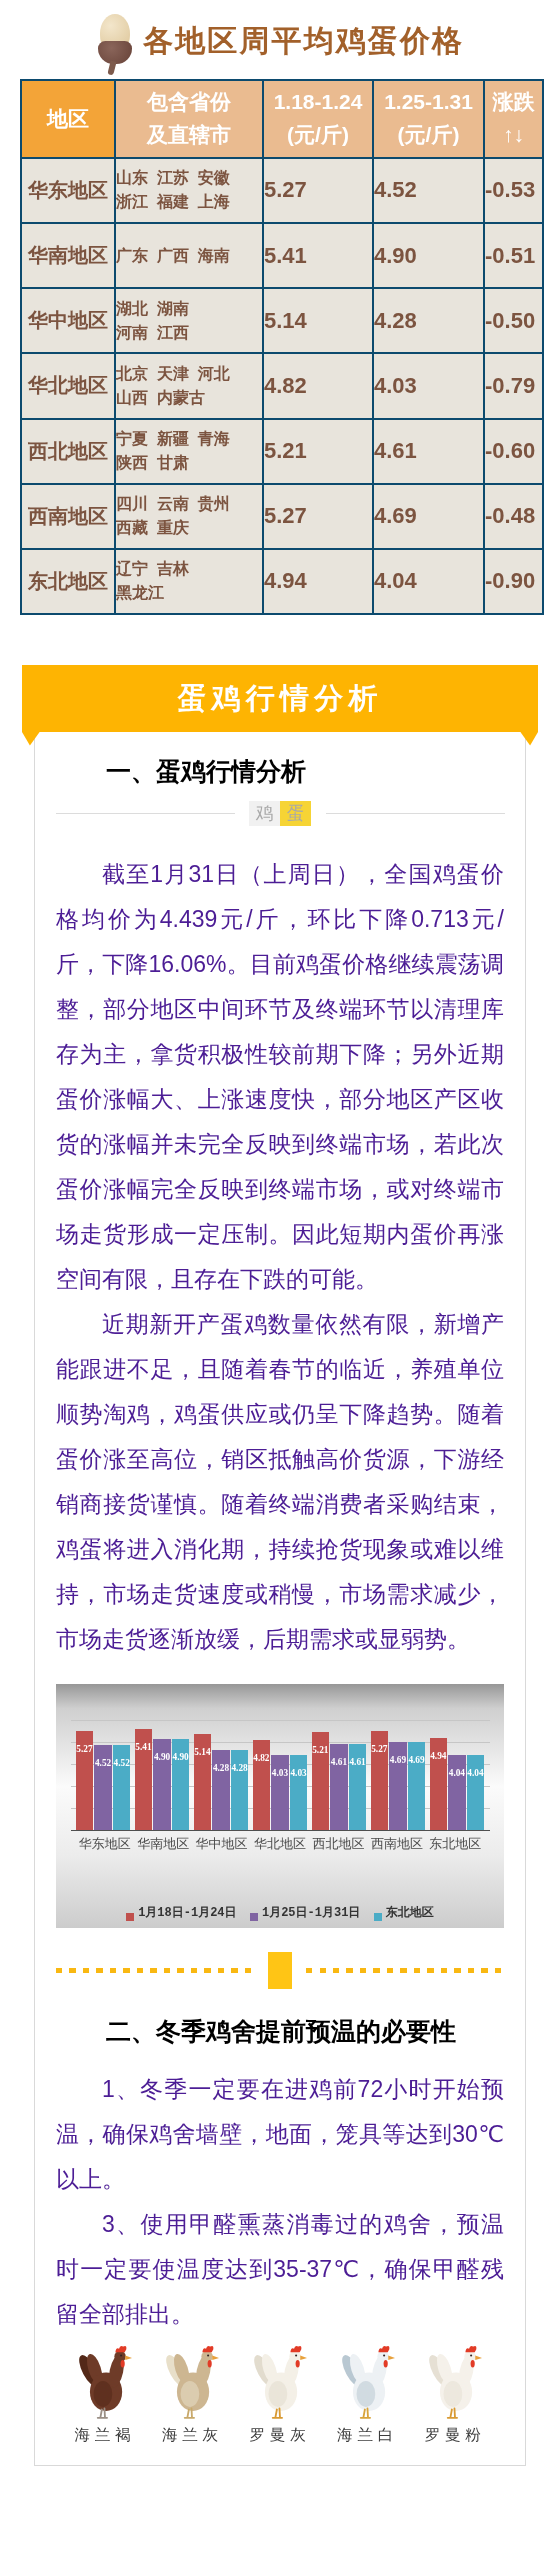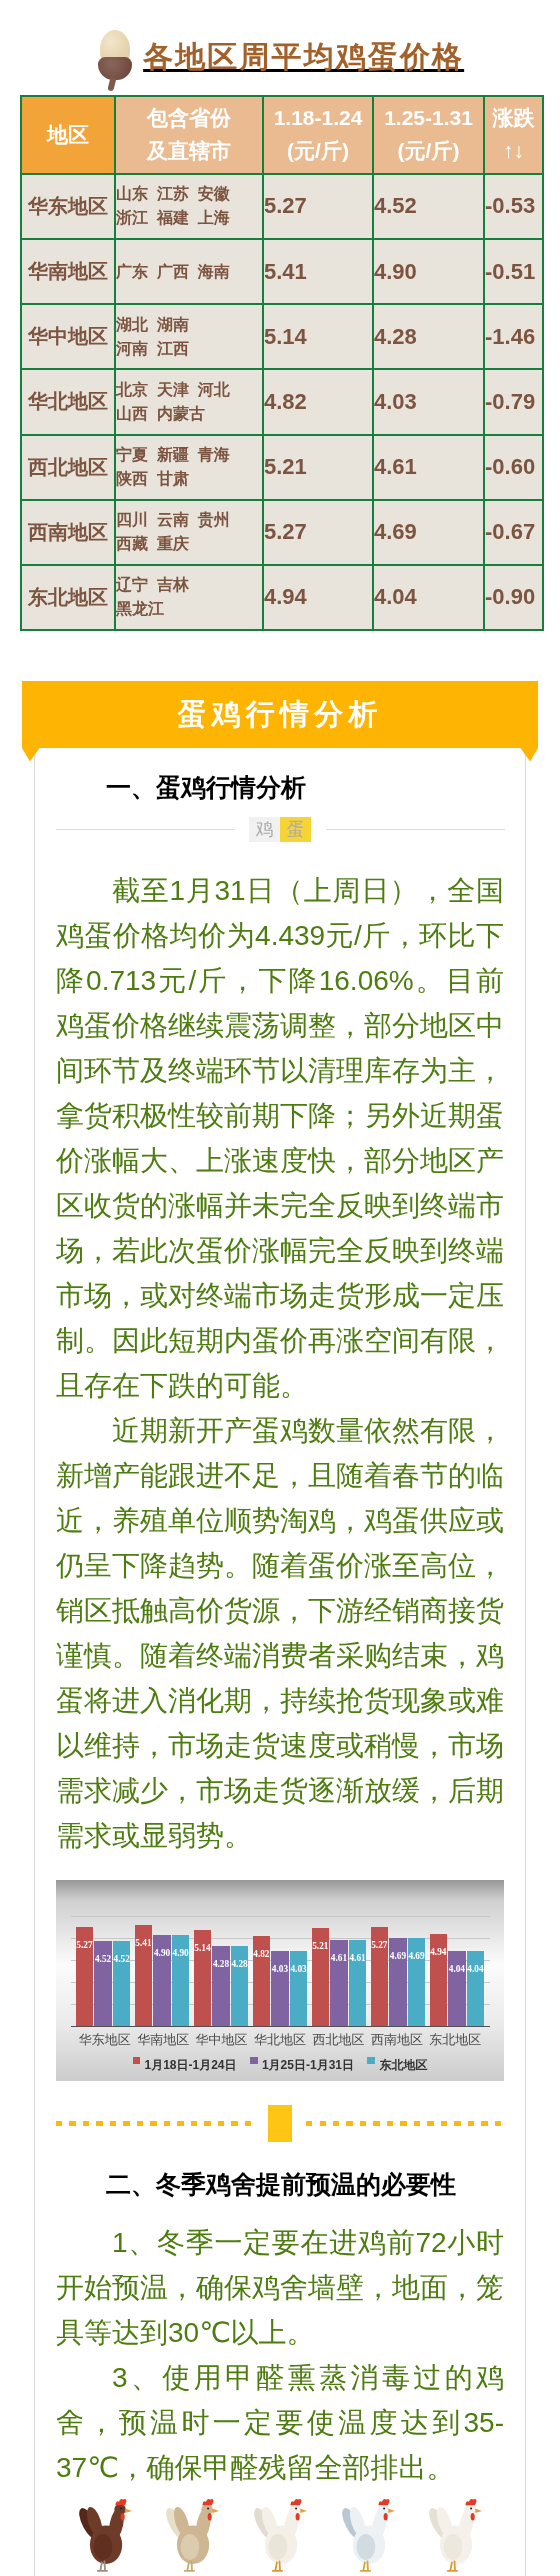--- a/index.html
+++ b/index.html
@@ -1,24 +1,24 @@
 <!DOCTYPE html>
 <html style="font-size:8.3px"><head>
 <meta charset="utf-8">
 <style>
   html,body{margin:0;padding:0;background:#ffffff;}
   .page{position:relative;width:560px;height:2576px;overflow:hidden;background:#fff;
         font-family:"Liberation Sans","DejaVu Sans",sans-serif;}
   
-  .title-row{display:flex;align-items:center;justify-content:center;padding-top:27px;height:60px;text-decoration:underline;}
+  .title-row{display:flex;align-items:center;justify-content:center;padding-top:11px;height:60px;}
   .acorn{width:38px;height:61px;position:relative;margin-right:9.3px;flex:0 0 auto;}
   .main-title{font-size:30px;font-weight:700;color:var(--title-brown);letter-spacing:2.1px;margin:0;}
   
   .tbl-wrap{margin:8.3px 20px 0 20px;}
-  table.price{border-collapse:separate;border-spacing:2.1px;width:521px;table-layout:fixed;background:#15803d;}
+  table.price{border-collapse:separate;border-spacing:2.1px;width:521px;table-layout:fixed;background:#0c4a6e;}
   table.price th{background:var(--hdr-tan);color:#fff;font-weight:700;font-size:21px;
       text-align:center;vertical-align:middle;white-space:pre-wrap;line-height:1.55;padding:5.2px 1px;height:63px;}
   table.price th.first{background:var(--hdr-orange);}
   table.price td{background:var(--cell-bg);color:var(--cell-text);font-weight:700;
       vertical-align:middle;height:59px;padding:2.1px 0;}
   td.region{font-size:20px;text-align:center;}
   td.prov{font-size:16px;text-align:left;padding-left:6.2px;white-space:pre-wrap;line-height:1.5;}
   td.num{font-size:22px;text-align:left;padding-left:7.3px;}
   
   .ribbon{position:relative;margin:50px 22px 0 22px;height:67px;background:var(--banner-bg);
@@ -30,39 +30,39 @@
   
   .card{margin:0 34px;background:#fff;border:1px solid #d9d9d9;border-top:none;
         padding:23px 21px 18.7px 21px;box-sizing:border-box;}
   .sec-heading{font-size:25px;font-weight:700;color:#000;margin:0;text-indent:50px;line-height:32px;}
   .tag-row{display:flex;align-items:center;justify-content:center;margin:13.5px 0 26px 0;}
   .tag-line{flex:0 0 179px;height:1px;background:#dcdcdc;}
   .egg-tag{display:flex;margin:0 14.5px;height:25px;font-size:17.6px;line-height:25px;color:#a9a9a9;}
   .egg-tag .half{width:31px;text-align:center;}
   .egg-tag .gray{background:#f1f1f1;}
   .egg-tag .yellow{background:var(--tag-yellow);}
-  .card p.body-text{font-size:28px;line-height:45px;color:#4d7c0f;text-align:justify;
+  .card p.body-text{font-size:23px;line-height:45px;color:#4c1d95;text-align:justify;
         text-indent:2em;margin:0;}
   
   .chart{margin-top:22px;width:100%;box-sizing:border-box;position:relative;
       background:linear-gradient(180deg,#979797 0%,#cfcfcf 10%,#fbfbfb 42%,#ececec 70%,#cccccc 100%);
       padding:15.6px 14.5px 7.3px 14.5px;}
   .plot{position:relative;height:131px;border-bottom:1.6px solid #4f4f4f;
       background:repeating-linear-gradient(to top,transparent 0 21px,#c6c6c6 21px 22px);}
   .groups{position:absolute;left:5.2px;right:5.2px;bottom:0;top:0;display:flex;justify-content:space-between;align-items:flex-end;}
   .group{display:flex;align-items:flex-end;gap:1px;height:100%;}
   .bar{position:relative;width:17.6px;}
   .bar span{position:absolute;top:12.4px;left:0;width:100%;text-align:center;
       color:#fff;font-size:9.3px;font-weight:700;font-family:"Liberation Serif","DejaVu Serif",serif;}
   .xlabels{display:flex;justify-content:space-between;margin:4.1px 5.2px 0 5.2px;}
   .xlabels div{width:58px;text-align:center;font-size:13px;color:#4a4a4a;
       font-family:"Liberation Serif","DejaVu Serif",serif;}
   .legend{display:flex;justify-content:center;gap:13.5px;margin-top:7.3px;}
-  .legend .item{display:flex;align-items:flex-start;gap:4.1px;font-size:12px;color:#333;
-      font-family:Liberation Sans, sans-serif;font-weight:700;}
+  .legend .item{display:flex;align-items:flex-end;gap:4.1px;font-size:12px;color:#333;
+      font-family:Liberation Mono, monospace;font-weight:700;margin-top:43px;}
   .legend .sw{width:7.8px;height:7.8px;display:inline-block;}
   
   .divider{display:flex;align-items:center;justify-content:center;margin:24px 0 26px 0;height:37px;}
   .dots{flex:1;height:5.2px;
       background:repeating-linear-gradient(90deg,var(--divider-orange) 0 6.2px,transparent 6.2px 13.5px);}
   .divider .sq{width:24px;height:37px;background:var(--divider-square);margin:0 13.5px;}
   
   .items{margin-top:20px;}
   
   .breeds{display:flex;justify-content:space-between;margin-top:7.3px;padding:0 5.2px;}
@@ -128,21 +128,21 @@
             <td class="num">5.41</td>
             <td class="num">4.90</td>
             <td class="num">-0.51</td>
           </tr>
           <tr>
             <td class="region">华中地区</td>
             <td class="prov">湖北  湖南
 河南  江西</td>
             <td class="num">5.14</td>
             <td class="num">4.28</td>
-            <td class="num">-1.46</td>
+            <td class="num">-0.50</td>
           </tr>
           <tr>
             <td class="region">华北地区</td>
             <td class="prov">北京  天津  河北
 山西  内蒙古</td>
             <td class="num">4.82</td>
             <td class="num">4.03</td>
             <td class="num">-0.79</td>
           </tr>
           <tr>
@@ -152,21 +152,21 @@
             <td class="num">5.21</td>
             <td class="num">4.61</td>
             <td class="num">-0.60</td>
           </tr>
           <tr>
             <td class="region">西南地区</td>
             <td class="prov">四川  云南  贵州
 西藏  重庆</td>
             <td class="num">5.27</td>
             <td class="num">4.69</td>
-            <td class="num">-0.67</td>
+            <td class="num">-0.48</td>
           </tr>
           <tr>
             <td class="region">东北地区</td>
             <td class="prov">辽宁  吉林
 黑龙江</td>
             <td class="num">4.94</td>
             <td class="num">4.04</td>
             <td class="num">-0.90</td>
           </tr>
         </tbody>

